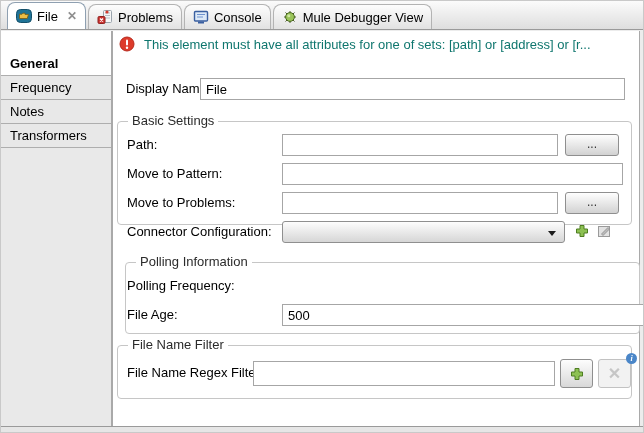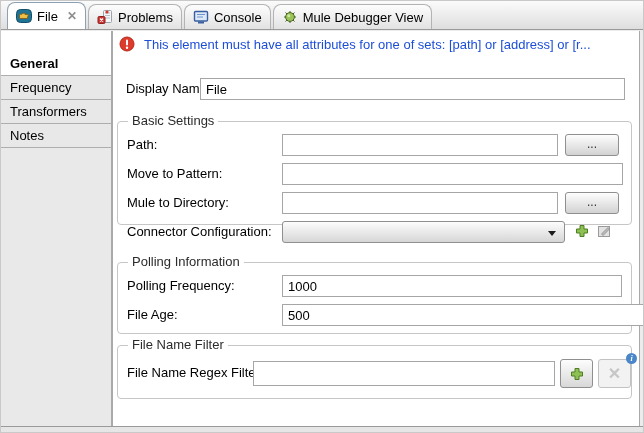--- a/index.html
+++ b/index.html
@@ -26,21 +26,21 @@
                border-bottom:1px solid #aeaeae; cursor:default; }
   .side-item:first-of-type { border-top:1px solid #aeaeae; }
   .side-item.active { background:#ffffff; font-weight:bold; }
   .sidebar-fill { flex:1; background:#e9e9e9; }
 
   
   .content { position:absolute; left:111px; top:30px; width:528px; height:395px;
              background:#ffffff; border-left:1px solid #a9a9a9; border-right:1px solid #a9a9a9; }
 
   .error-banner { position:absolute; left:6px; top:3px; height:20px; display:flex; align-items:center; gap:9px; }
-  .error-banner .msg { color:#1d4ed8; }
+  .error-banner .msg { color:#0f766e; }
 
   .lbl { position:absolute; height:22px; line-height:22px; white-space:nowrap; }
   .txt { position:absolute; height:22px; border:1px solid #a6a6a6; background:#fff;
          font-family:"Liberation Sans",sans-serif; font-size:13px; padding:0 5px; color:#000; }
 
   .group { position:absolute; border:1px solid #c6c6c6; border-radius:4px; }
   .group-title { position:absolute; top:-9px; left:10px; background:#ffffff; padding:0 4px;
                  color:#2b2b2b; white-space:nowrap; }
 
   .browse-btn { position:absolute; width:54px; height:22px; border:1px solid #8f8f8f; border-radius:3px;
@@ -116,22 +116,22 @@
         <circle cx="6.8" cy="6.8" r="1.5" fill="#cfe6a4"></circle>
       </svg>
       <span>Mule Debugger View</span>
     </div>
   </div>
 
   <div class="sidebar">
     <div class="sidebar-top"></div>
     <div class="side-item active">General</div>
     <div class="side-item">Frequency</div>
+    <div class="side-item">Notes</div>
     <div class="side-item">Transformers</div>
-    <div class="side-item">Notes</div>
     <div class="sidebar-fill"></div>
   </div>
 
   <div class="content">
 
     <div class="error-banner">
       <svg width="16" height="16" viewBox="0 0 16 16">
         <circle cx="8" cy="8" r="7" fill="#dd3b2b" stroke="#b7291c"></circle>
         <rect x="7" y="3.5" width="2" height="6" rx="1" fill="#ffffff"></rect>
         <circle cx="8" cy="11.8" r="1.2" fill="#ffffff"></circle>
@@ -145,42 +145,41 @@
     <div class="group" style="left:4px; top:90px; width:515px; height:104px;">
       <span class="group-title">Basic Settings</span>
     </div>
     <span class="lbl" style="left:14px; top:103px;">Path:</span>
     <input class="txt" style="left: 169px; top: 103px; width: 276px;" value="">
     <div class="browse-btn" style="left:452px; top:103px;">...</div>
 
     <span class="lbl" style="left:14px; top:132px;">Move to Pattern:</span>
     <input class="txt" style="left: 169px; top: 132px; width: 341px;" value="">
 
-    <span class="lbl" style="left:14px; top:161px;">Mule to Directory:</span>
+    <span class="lbl" style="left:14px; top:161px;">Move to Problems:</span>
     <input class="txt" style="left: 169px; top: 161px; width: 276px;" value="">
     <div class="browse-btn" style="left:452px; top:161px;">...</div>
 
     <span class="lbl" style="left:14px; top:190px;">Connector Configuration:</span>
     <div class="combo" style="left:169px; top:190px; width:283px;">
       <span></span>
       <span class="arrow"></span>
     </div>
     <svg class="inline-icon" style="left:461px; top:192px;" width="16" height="16" viewBox="0 0 16 16">
       <path d="M6 2.5 h4 v3.5 h3.5 v4 h-3.5 v3.5 h-4 v-3.5 H2.5 v-4 H6 Z" fill="#8dc153" stroke="#4e7d22"></path>
     </svg>
     <svg class="inline-icon" style="left:483px; top:192px;" width="16" height="16" viewBox="0 0 16 16">
       <rect x="2.5" y="3.5" width="11" height="10" fill="#e2e2e2" stroke="#9a9a9a"></rect>
       <path d="M5.5 11 L12 4.5 L13.5 6 L7 12.5 Z" fill="#bcbcbc" stroke="#8a8a8a" stroke-width="0.8"></path>
     </svg>
 
-    <div class="group" style="left:4px; top:231px; width:515px; height:72px;">
+    <div class="group" style="left:12px; top:231px; width:515px; height:72px;">
       <span class="group-title">Polling Information</span>
     </div>
     <span class="lbl" style="left:14px; top:244px;">Polling Frequency:</span>
-    <input class="txt" style="left: 169px; top: 244px; width: 340px;" value="1000">
 
     <span class="lbl" style="left:14px; top:273px;">File Age:</span>
     <input class="txt" style="left: 169px; top: 273px; width: 376px;" value="500">
 
     <div class="group" style="left:4px; top:314px; width:515px; height:54px;">
       <span class="group-title">File Name Filter</span>
     </div>
     <span class="lbl" style="left:14px; top:331px;">File Name Regex Filter:</span>
     <input class="txt" style="left: 140px; top: 330px; width: 302px; height: 25px;" value="">
     <div class="icon-btn" style="left:447px; top:328px;">

